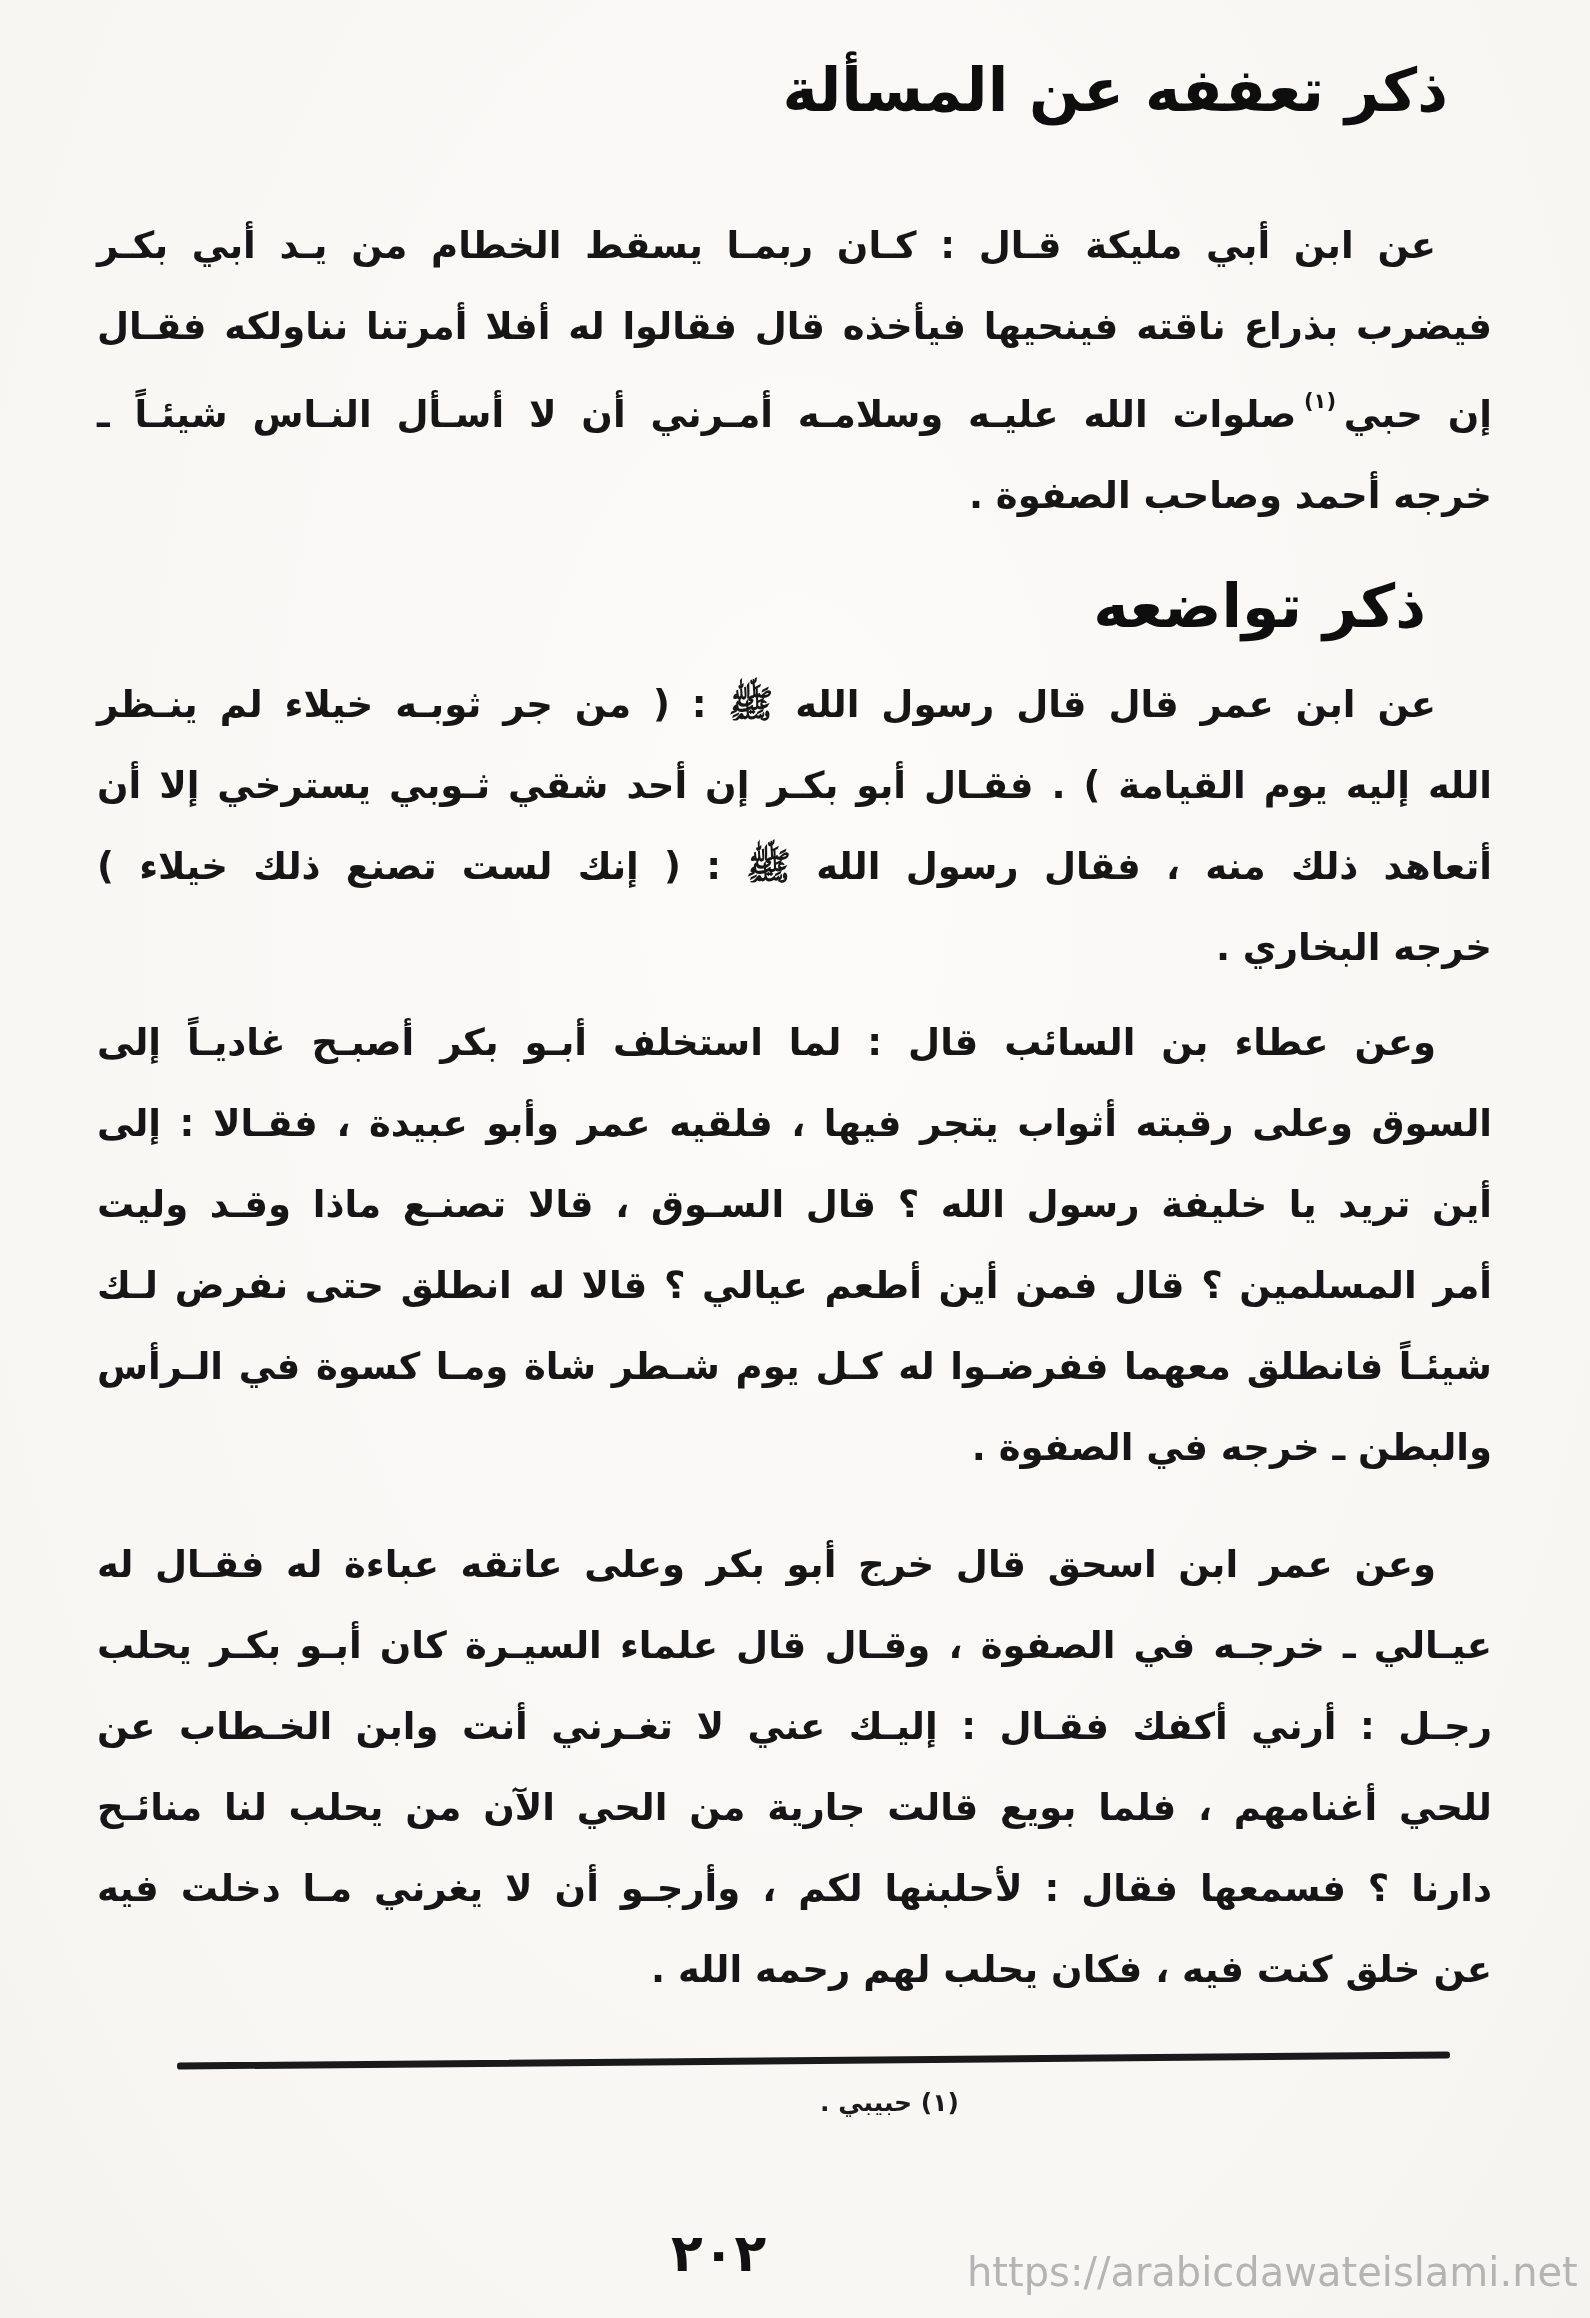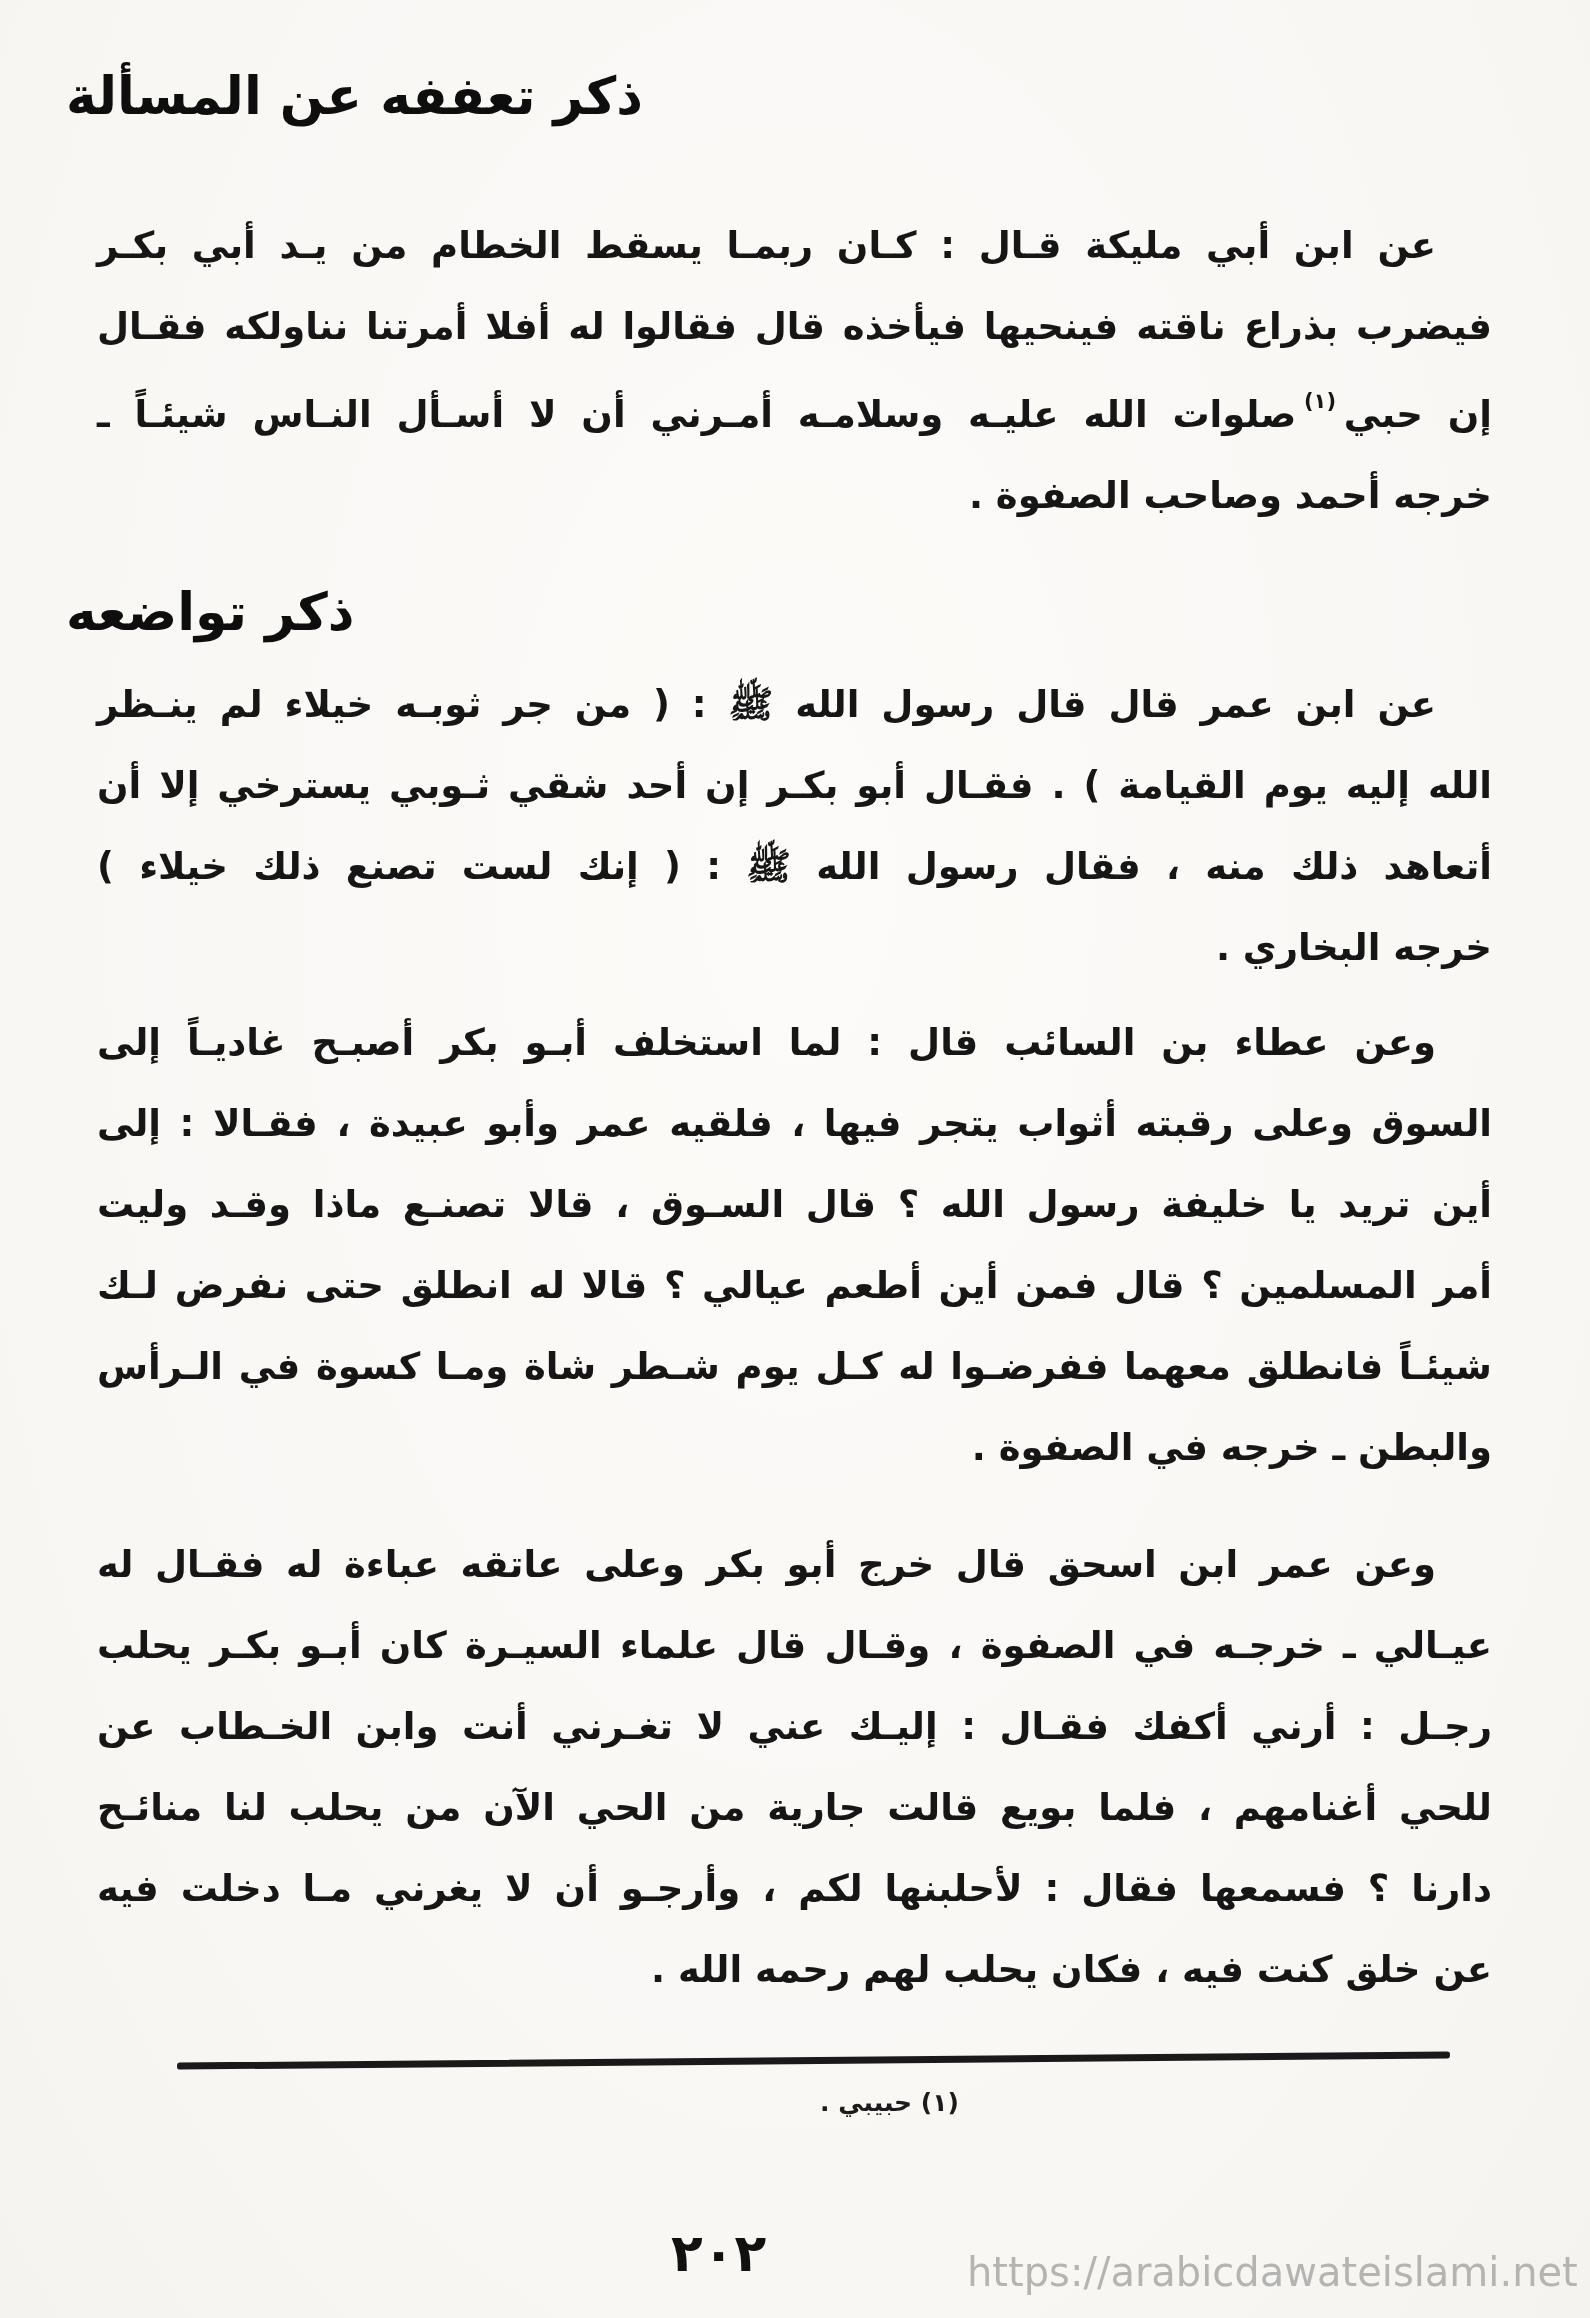--- a/index.html
+++ b/index.html
@@ -13,29 +13,29 @@
     height: 2318px;
     margin: 0 auto;
     background: radial-gradient(ellipse at 50% 38%, #fcfbf9 0%, #f8f7f4 70%, #f4f3ef 100%);
     overflow: hidden;
     direction: rtl;
     font-family: "DejaVu Sans", sans-serif;
     color: #161616;
   }
   .heading {
     position: absolute;
-    margin: 8px;
-    text-align: left;
-    font-size: 52px;
+    margin: 2px;
+    text-align: right;
+    font-size: 60px;
     font-weight: 700;
     color: #0e0e0e;
     line-height: 64px;
   }
   .h1pos { top: 56px; left: 58px; right: 140px; }
-  .h2pos { top: 572px; left: 58px; right: 186px; }
+  .h2pos { top: 572px; left: 58px; right: 162px; }
   .para {
     position: absolute;
     left: 97px;
     right: 98px;
   }
   .line {
     font-size: 37px;
     font-weight: 700;
     line-height: 81px;
     color: #161616;

